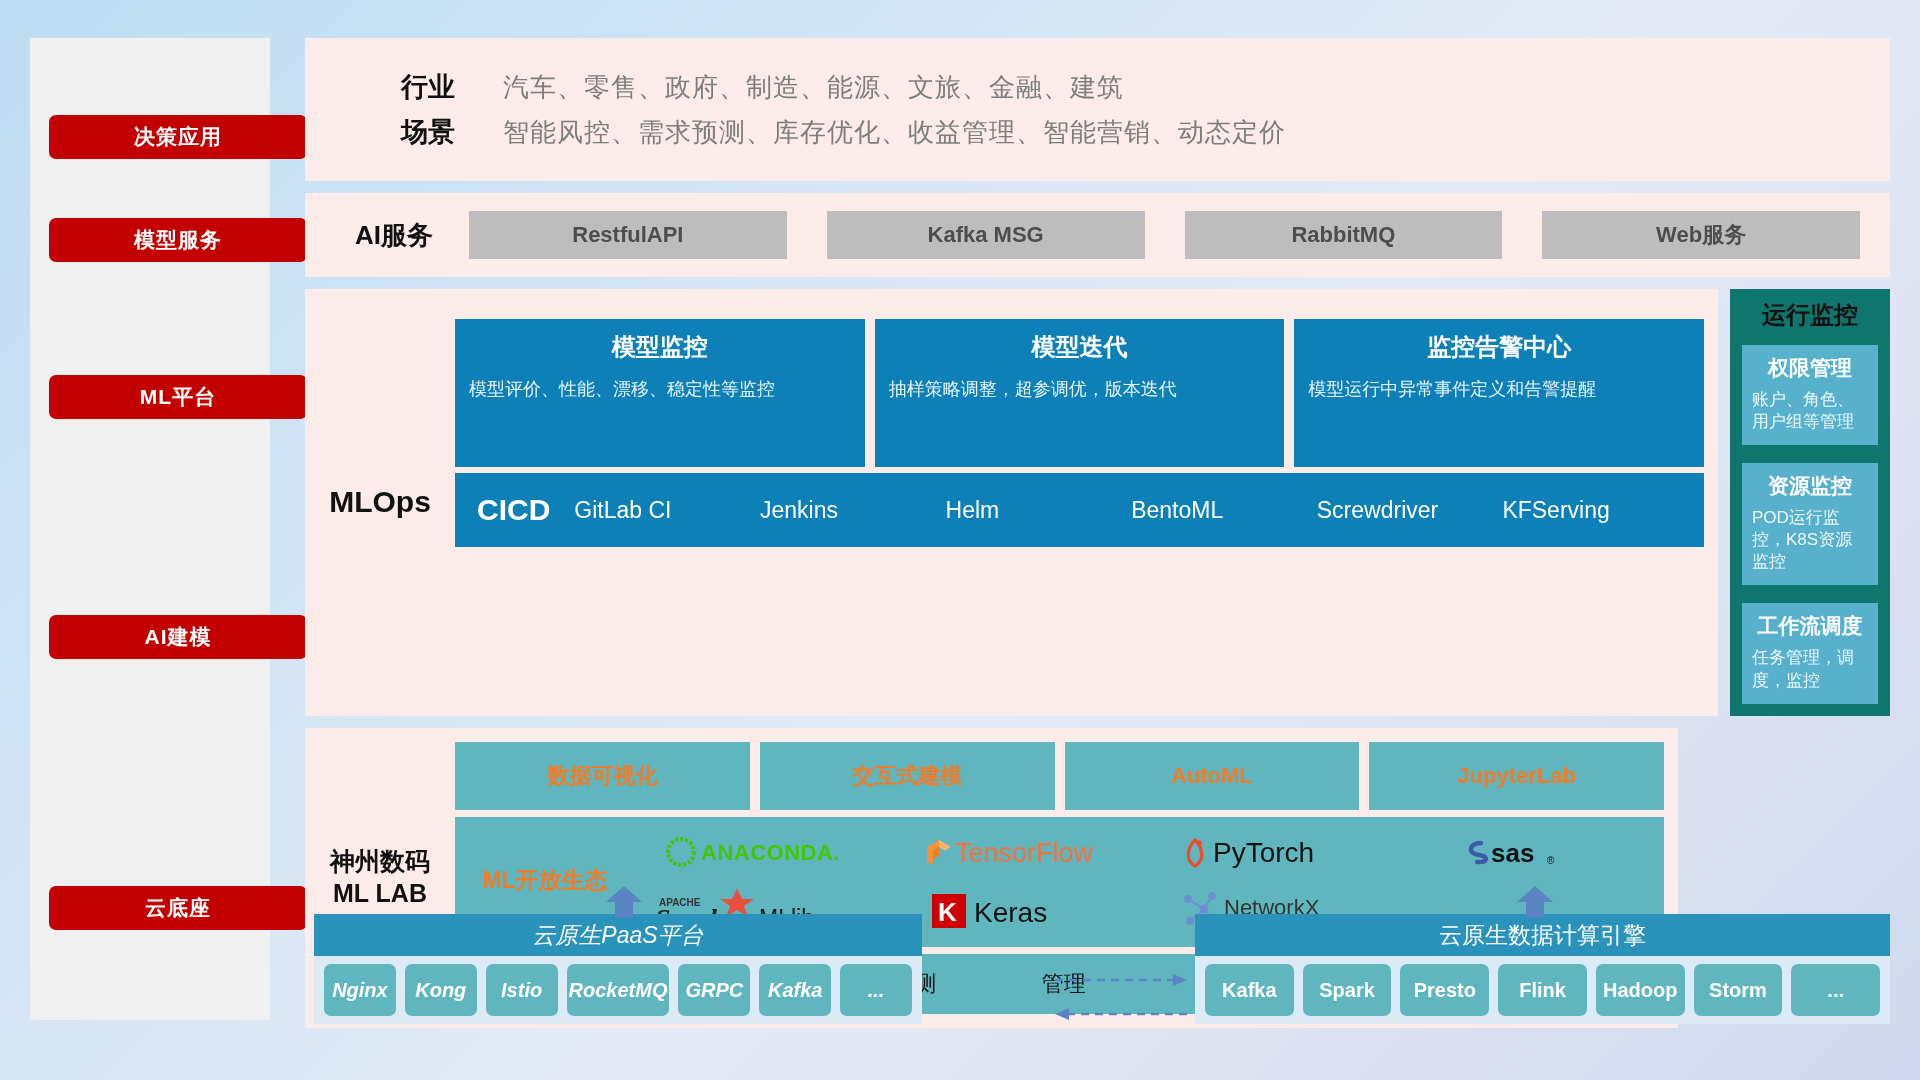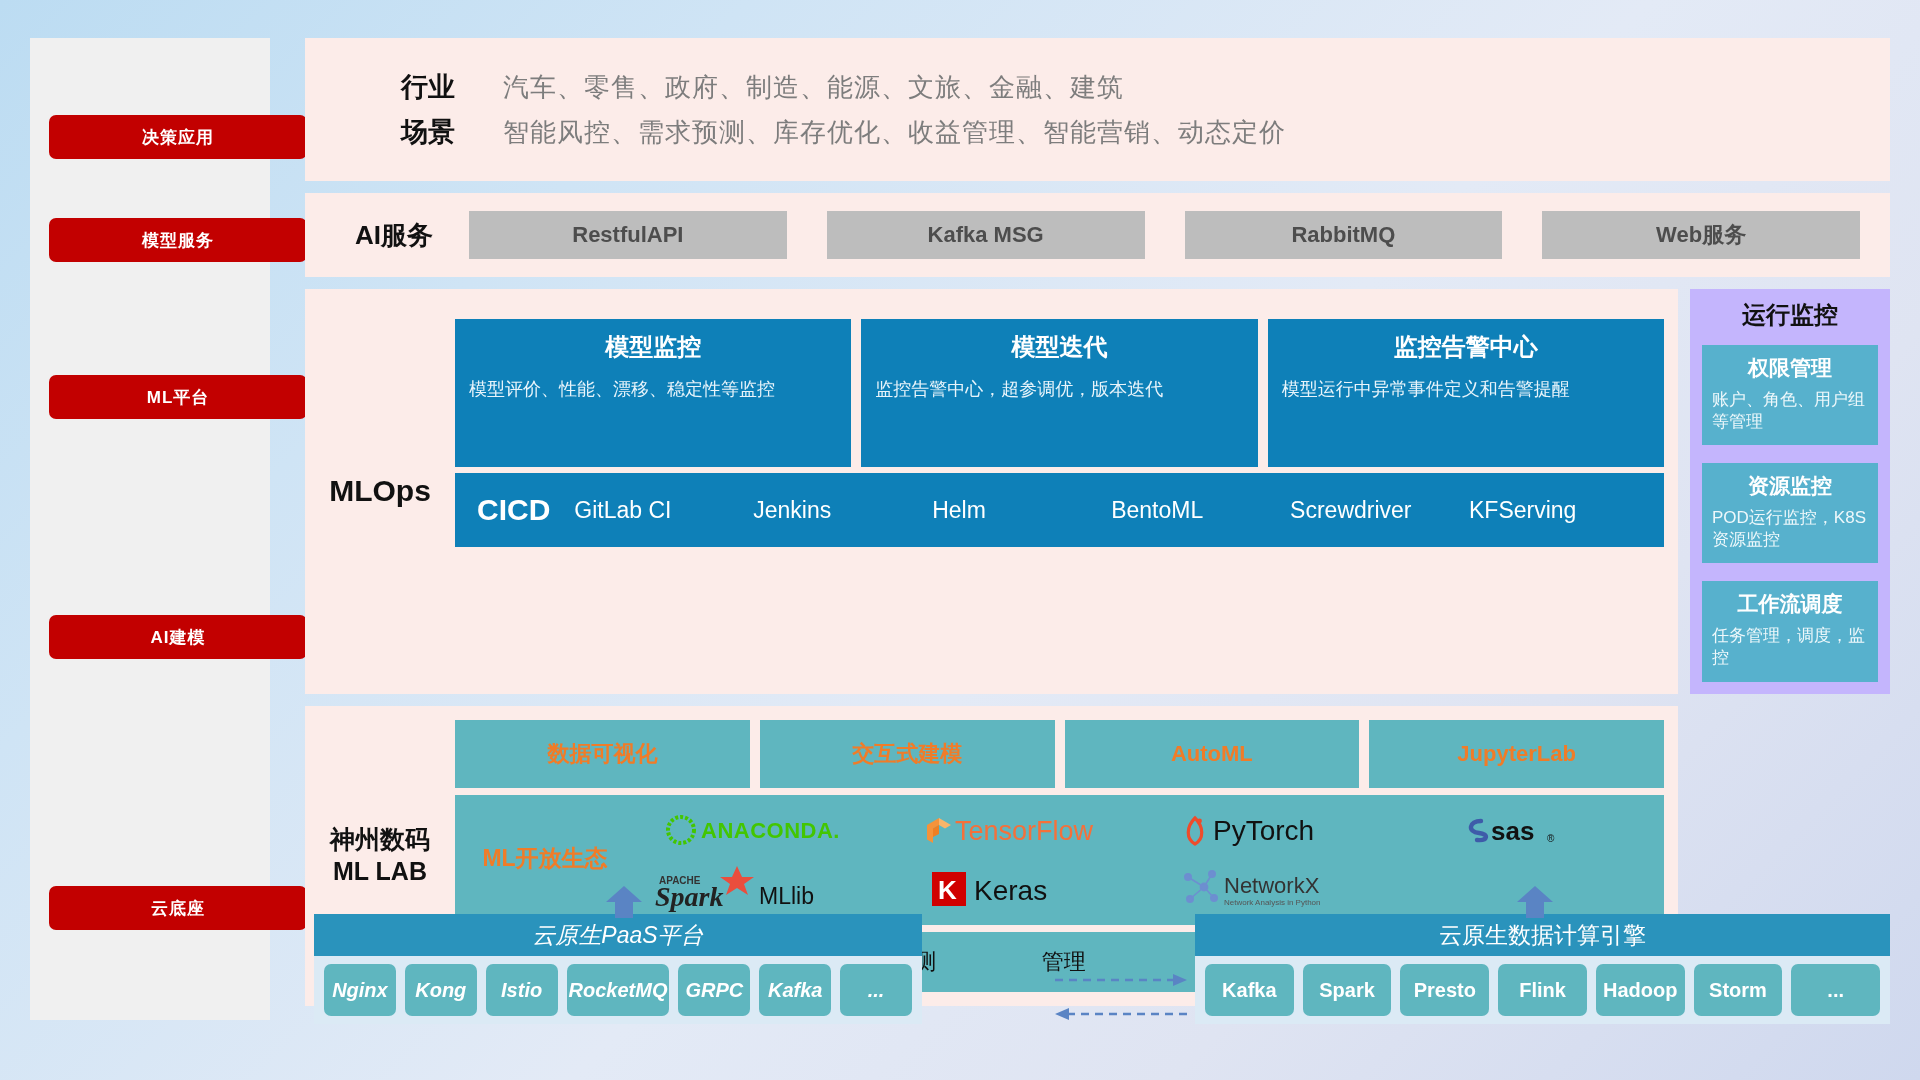--- a/index.html
+++ b/index.html
@@ -17,21 +17,21 @@
     width: 240px; height: 982px;
     background: #f0f0f0;
     display: flex; flex-direction: column;
     align-items: center;
   }
   .stage-chip {
     width: 258px; height: 44px;
     background: #c20000;
     border-radius: 7px;
     color: #ffffff;
-    font-size: 17px; font-weight: bold;
+    font-size: 21px; font-weight: bold;
     display: flex; align-items: center; justify-content: center;
     letter-spacing: 1px;
   }
   .rail-pos { position: absolute; left: 19px; }
 
   
   .content { position: absolute; left: 305px; top: 38px; width: 1585px; }
 
   .band {
     background: #fcece9;
@@ -71,21 +71,21 @@
   .mlops-card p  { font-size: 18px; line-height: 1.35; color: #e8f4fb; font-weight: normal;}
   .cicd {
     background: #0e80b8; color: #fff; height: 74px;
     display: flex; align-items: center; padding: 0 22px; gap: 6px;
   }
   .cicd .ttl { font-size: 30px; font-weight: bold; padding-right: 18px; }
   .cicd .itm { flex: 1; font-size: 23px; text-align: left; line-height: 1.05; }
 
   
   .moncol {
-    width: 200px; background: #c4b5fd; padding: 10px 12px 12px;
+    width: 160px; background: #0f766e; padding: 10px 12px 12px;
     display: flex; flex-direction: column;
   }
   .moncol > h3 { font-size: 24px; font-weight: bold; color: #111; text-align: center; margin-bottom: 14px; }
   .moncard { background: #57b1cd; color: #fff; padding: 9px 10px 12px; margin-bottom: 18px; }
   .moncard:last-child { margin-bottom: 0; }
   .moncard h4 { font-size: 21px; text-align: center; font-weight: bold; margin-bottom: 7px; }
   .moncard p { font-size: 17px; line-height: 1.3; color: #eef8fb; font-weight: normal; }
 
   
   .band4 { background: #fcece9; padding: 14px 14px 14px 0; display: flex; }
@@ -172,21 +172,21 @@
       <div class="band3">
         <div class="b3lab">MLOps</div>
         <div class="b3right">
           <div class="mlops-cards">
             <div class="mlops-card">
               <h4>模型监控</h4>
               <p>模型评价、性能、漂移、稳定性等监控</p>
             </div>
             <div class="mlops-card">
               <h4>模型迭代</h4>
-              <p>监控告警中心，超参调优，版本迭代</p>
+              <p>抽样策略调整，超参调优，版本迭代</p>
             </div>
             <div class="mlops-card">
               <h4>监控告警中心</h4>
               <p>模型运行中异常事件定义和告警提醒</p>
             </div>
           </div>
 
           <div class="cicd">
             <div class="ttl">CICD</div>
             <div class="itm">GitLab CI</div>

